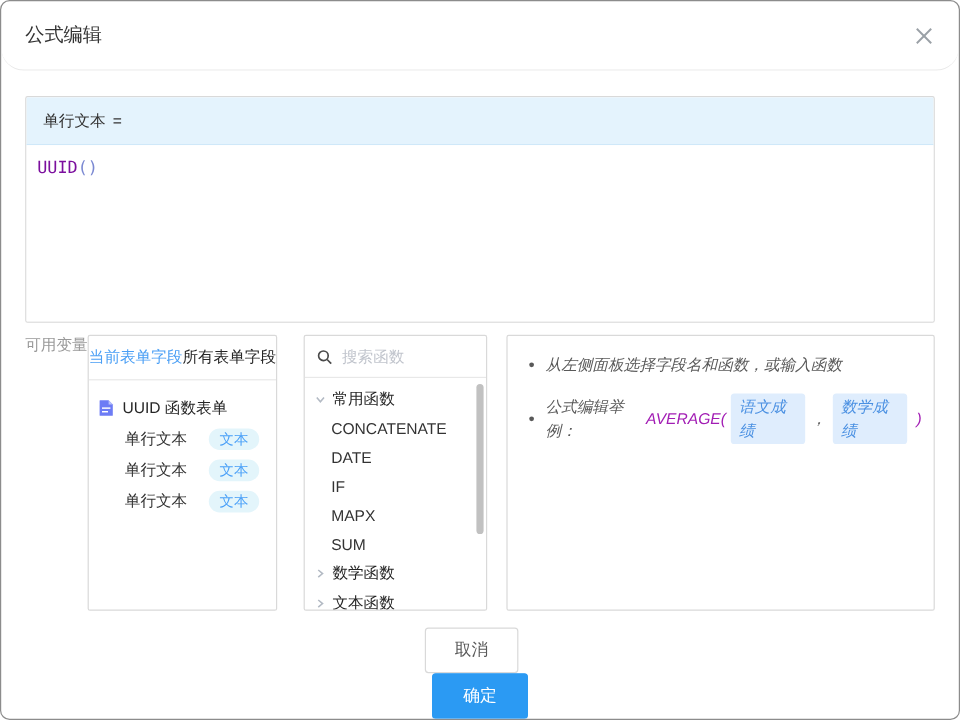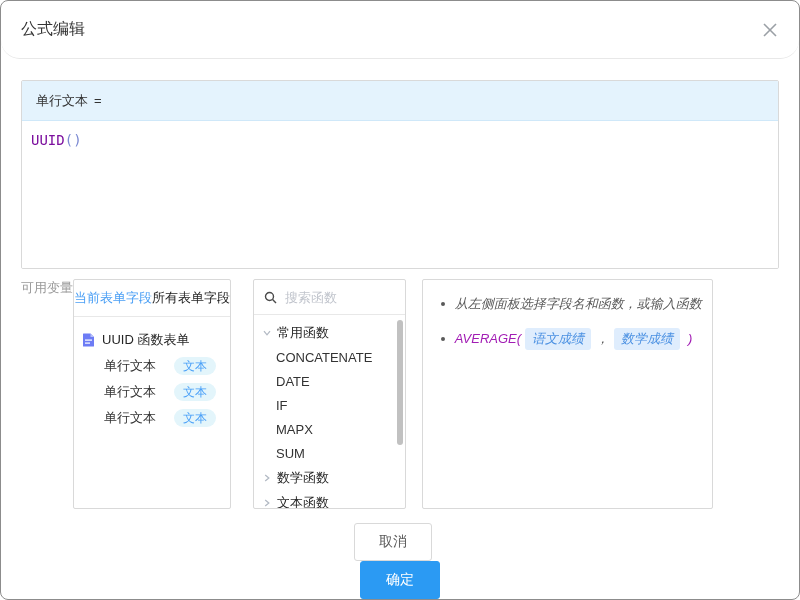--- a/index.html
+++ b/index.html
@@ -239,20 +239,21 @@
       <div class="col col-tips">
         <div class="col-label">&nbsp;</div>
         <div class="panel tips">
           <ul>
             <li>
               <span class="dot"></span>
               <span>从左侧面板选择字段名和函数，或输入函数</span>
             </li>
             <li>
               <span class="dot"></span>
+              <span>公式编辑举例：</span>
               <span class="tip-func">AVERAGE(</span>
               <span class="tip-chip">语文成绩</span>
               <span class="tip-comma">，</span>
               <span class="tip-chip">数学成绩</span>
               <span class="tip-paren">)</span>
             </li>
           </ul>
         </div>
       </div>
 

